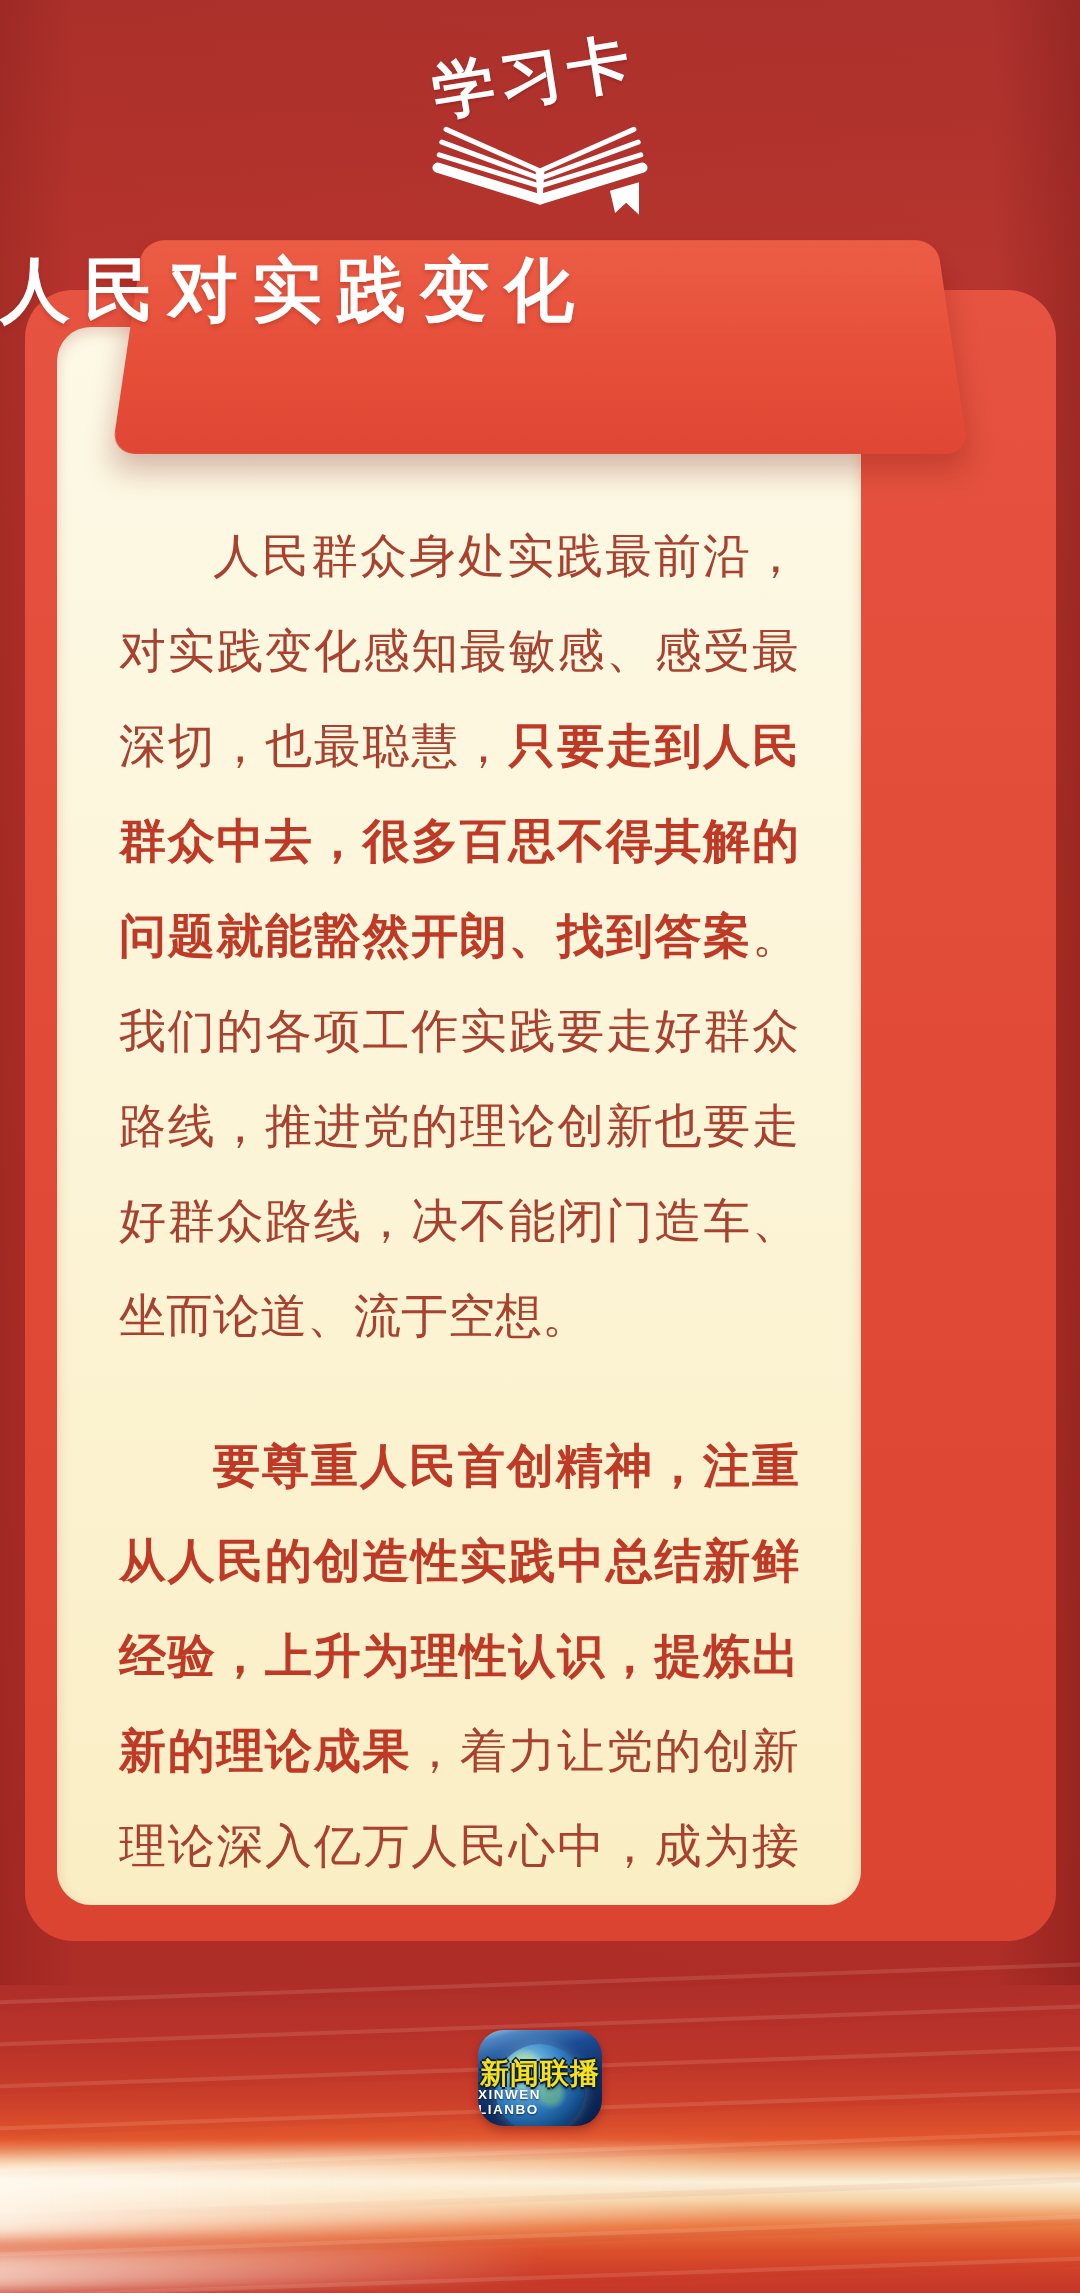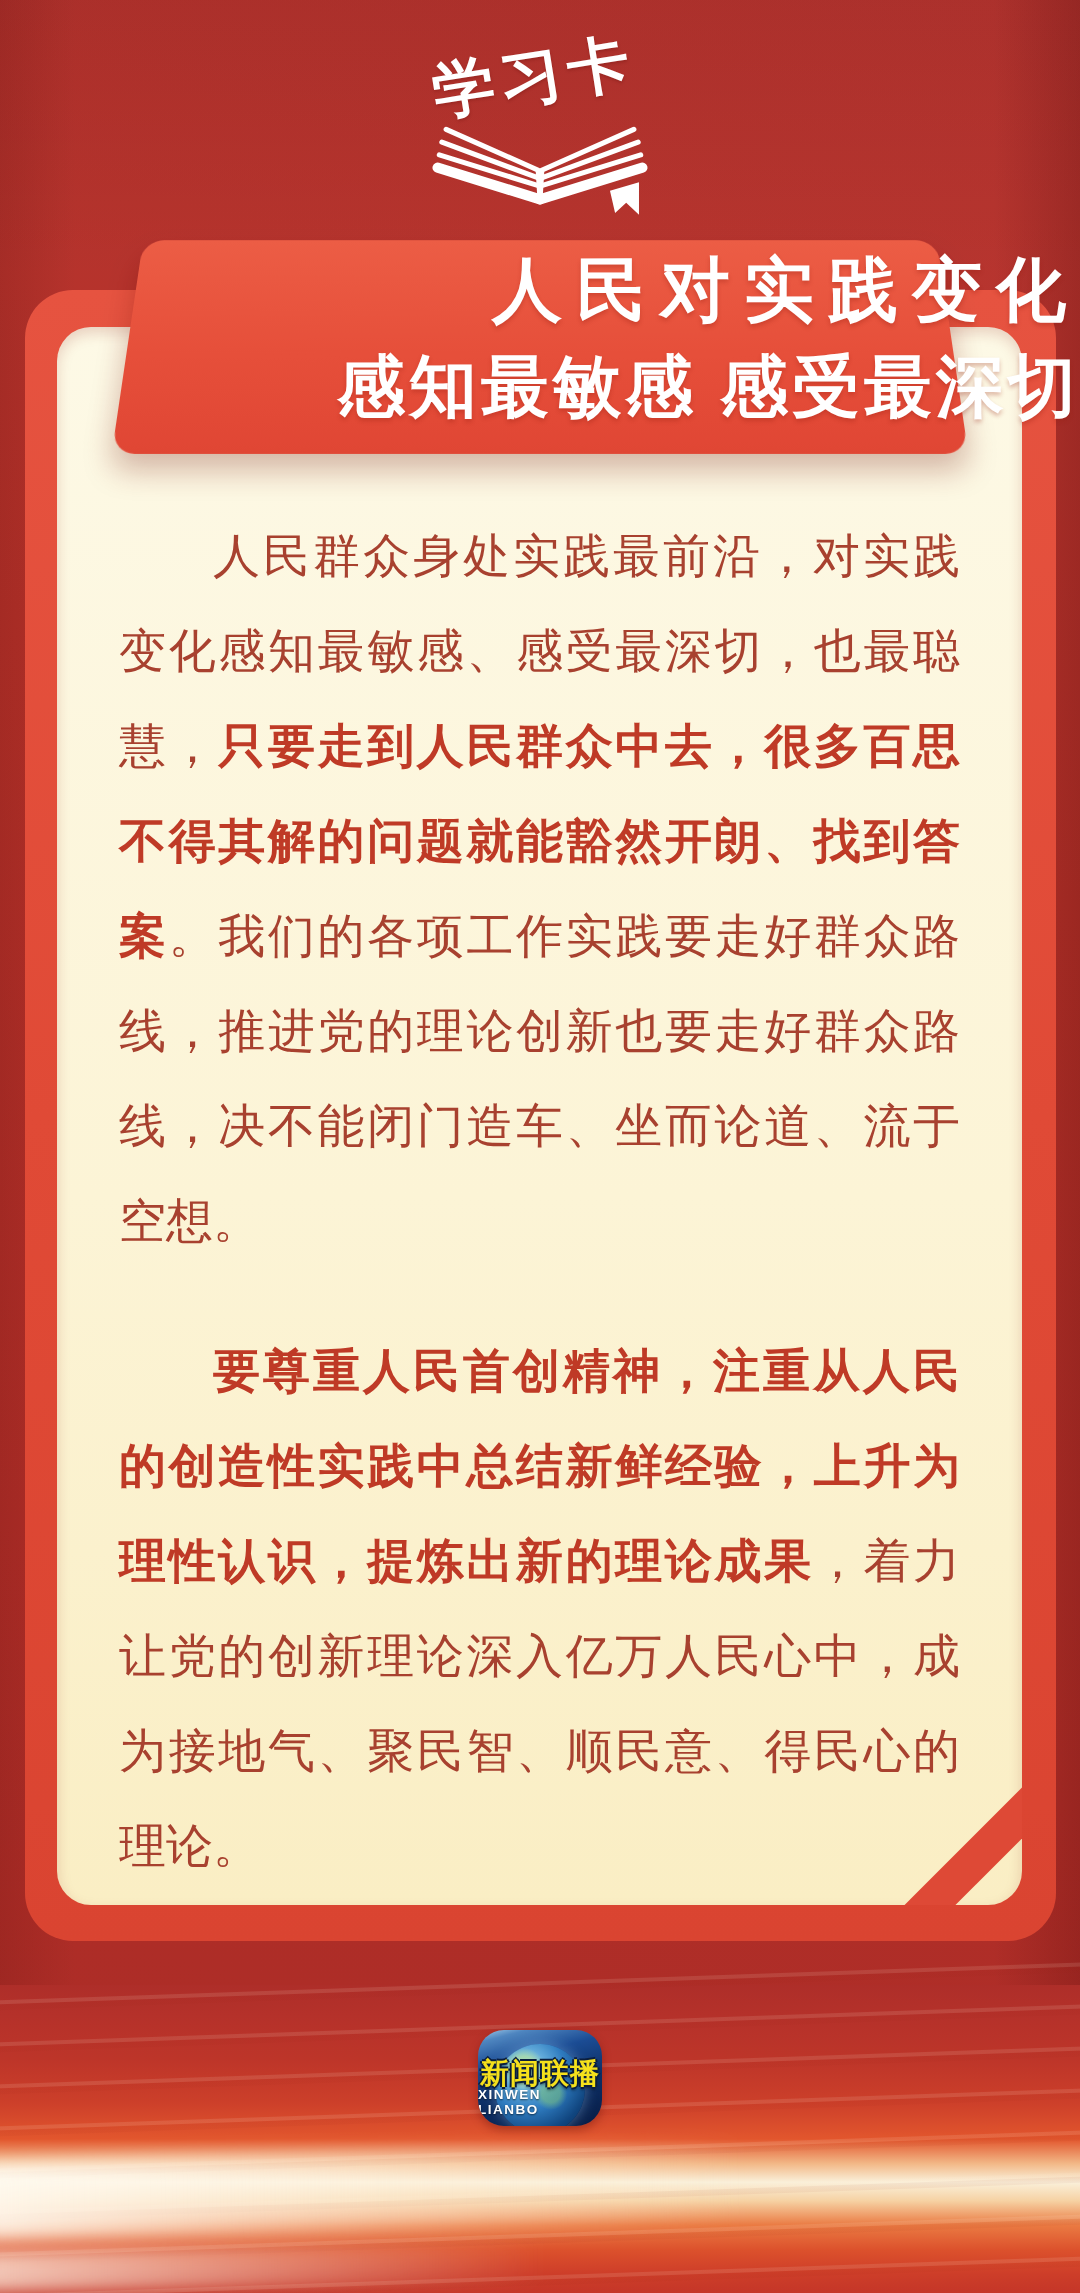--- a/index.html
+++ b/index.html
@@ -22,34 +22,34 @@
   .brand-book{margin-top:-16px;}
   
   .banner-bg{
     position:absolute;left:128px;top:232px;width:824px;height:222px;z-index:4;
     background:linear-gradient(180deg,#ec5d45 0%,#e64f3a 55%,#e04634 100%);
     border-radius:22px;
     transform:perspective(800px) rotateX(16deg);
     box-shadow:0 16px 28px rgba(110,15,8,.28);
   }
   .banner-text{
-    position:absolute;left:0;right:0;top:242px;z-index:5;text-align:right;
+    position:absolute;left:0;right:0;top:242px;z-index:5;text-align:left;
     color:#fff;font-weight:bold;line-height:96px;
     text-shadow:0 3px 4px rgba(150,30,15,.30);
   }
   .banner-line1{font-size:70px;letter-spacing:14px;}
   .banner-line2{font-size:68px;letter-spacing:4px;}
   
   .frame{
     position:absolute;left:25px;top:290px;width:1031px;height:1651px;z-index:2;
     background:linear-gradient(180deg,#e65340 0%,#e04a36 50%,#da4431 100%);
     border-radius:48px;
   }
   .card{
-    position:absolute;left:57px;top:327px;width:965px;height:1578px;z-index:3;
+    position:absolute;left:57px;top:327px;width:804px;height:1578px;z-index:3;
     background:linear-gradient(180deg,#fdf9e6 0%,#fcf4d6 55%,#faeec4 100%);
     border-radius:34px;overflow:hidden;
     box-shadow:0 6px 14px rgba(140,30,15,.18) inset;
   }
   .quote-body{
     padding:182px 62px 0 62px;
     font-family:"Liberation Serif","DejaVu Serif",serif;
     font-size:47px;line-height:95px;color:#a8412f;
     text-align:justify;
   }
@@ -143,21 +143,20 @@
         <p><span>人民群众身处实践最前沿，对实践变化感知最敏感、感受最深切，也最聪慧，</span><span class="seg-bold">只要走到人民群众中去，很多百思不得其解的问题就能豁然开朗、找到答案</span><span>。我们的各项工作实践要走好群众路线，推进党的理论创新也要走好群众路线，决不能闭门造车、坐而论道、流于空想。</span></p>
         <p><span class="seg-bold">要尊重人民首创精神，注重从人民的创造性实践中总结新鲜经验，上升为理性认识，提炼出新的理论成果</span><span>，着力让党的创新理论深入亿万人民心中，成为接地气、聚民智、顺民意、得民心的理论。</span></p>
       </div>
 
     <div class="corner-ribbon"></div>
   </div>
 
   <div class="banner-bg"></div>
   <div class="banner-text">
     <div class="banner-line1">人民对实践变化</div>
-    <div class="banner-line2">感知最敏感 感受最深切</div>
   </div>
 
   <div class="xwlb">
     <div class="xwlb-earth"></div>
     <div class="xwlb-cn">新闻联播</div>
     <div class="xwlb-en">XINWEN  LIANBO</div>
   </div>
 </div>
 
 </body></html>

